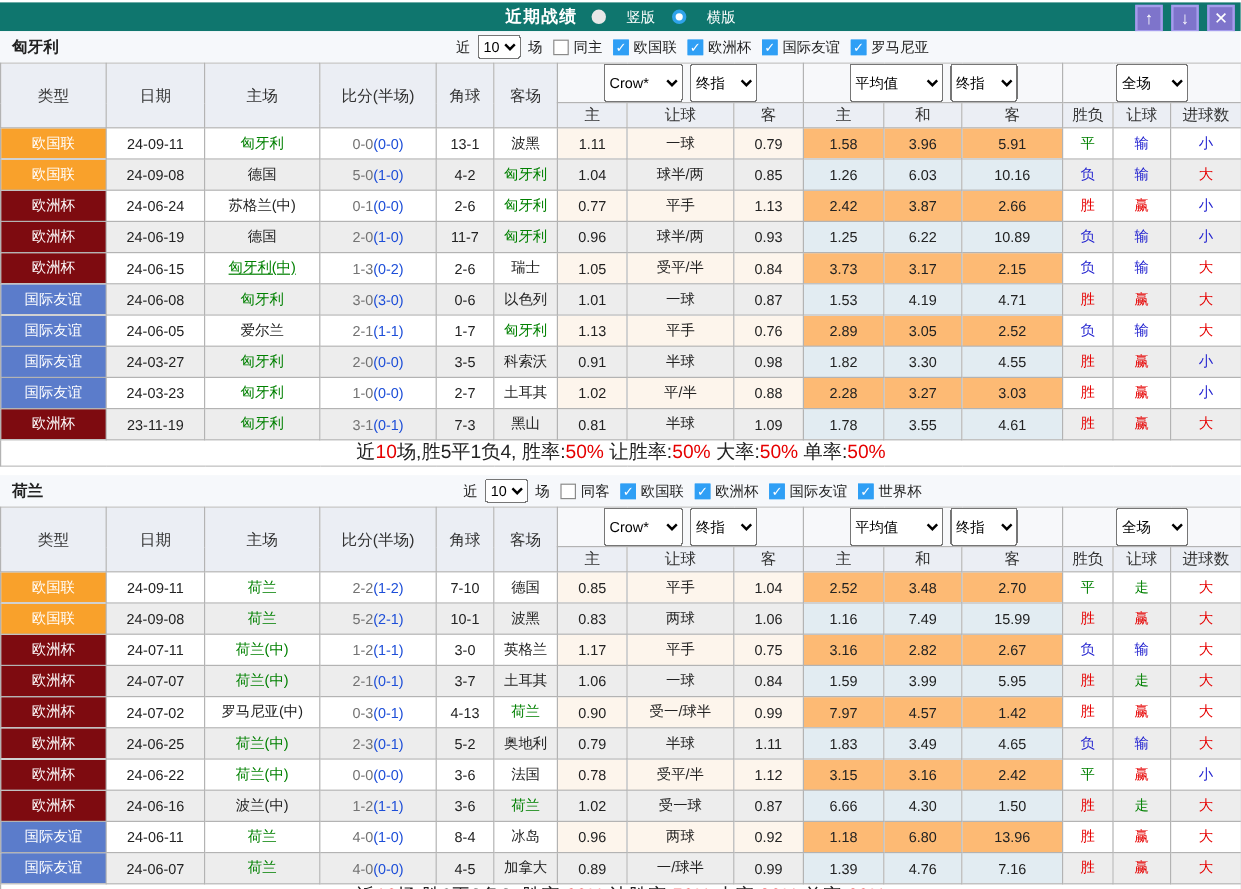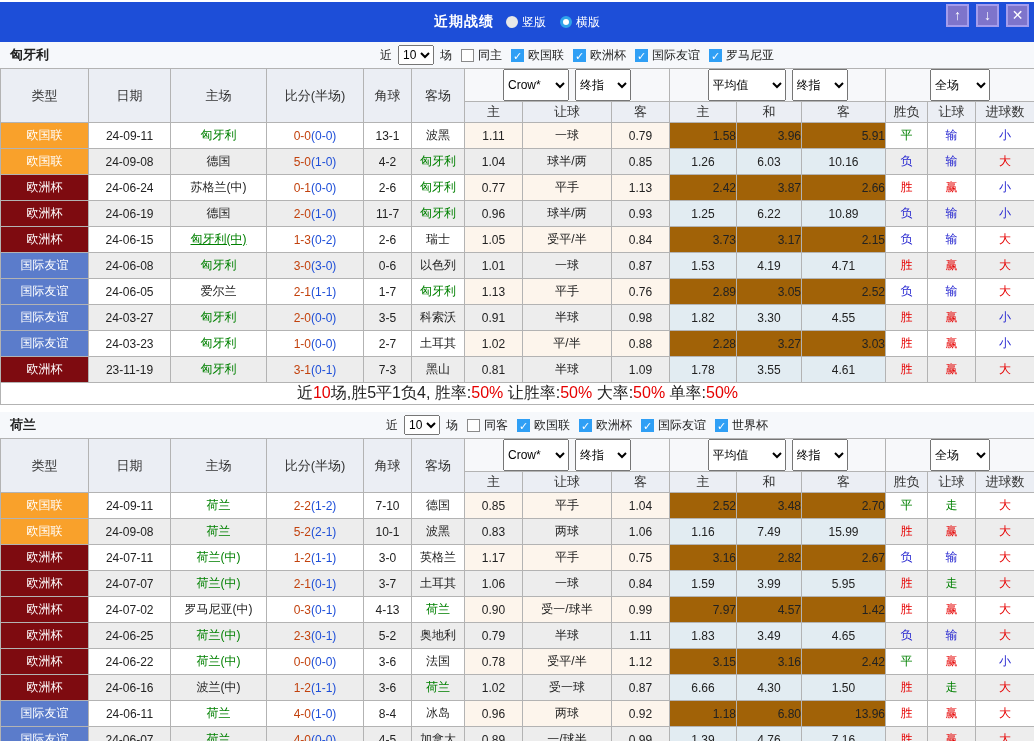--- a/index.html
+++ b/index.html
@@ -4,27 +4,27 @@
 <style>
   * { box-sizing: border-box; }
   html,body { margin:0; padding:0; }
   body {
     width:1034px; height:741px;
     font-family:"Liberation Sans","DejaVu Sans",sans-serif;
     background:#ffffff; position:relative; overflow:hidden;
   }
   
   .titlebar {
-    margin-top:2px; height:40px; background:#1d4ed8;
+    margin-top:2px; height:24px; background:#0f766e;
     display:flex; align-items:center; position:relative; color:#fff;
   }
   .title-center { flex:1; display:flex; justify-content:center; align-items:center; gap:12px; }
   .page-title { font-size:14px; font-weight:bold; letter-spacing:1px; }
   .radio-group { display:flex; align-items:center; gap:14px; font-size:12px; }
-  .radio-item { display:flex; align-items:center; gap:4px; cursor:pointer; }
+  .radio-item { display:flex; align-items:center; gap:17px; cursor:pointer; }
   .radio-dot { width:12px; height:12px; border-radius:50%; background:#e8e8e8; display:inline-block; }
   .radio-ring { width:12px; height:12px; border-radius:50%; background:#fff; border:3px solid #2FA3EA; display:inline-block; }
   .win-btns { position:absolute; right:5px; top:2px; display:flex; gap:7px; }
   .win-btn {
     width:23px; height:23px; background:#7E74CB; border:2px solid #A49CEC;
     color:#fff; font-size:14px; font-weight:bold; line-height:19px; text-align:center; cursor:pointer;
   }
   
   .filter-row {
     height:26px; background:#f6f8fb; position:relative;
@@ -47,29 +47,29 @@
     border:1px solid #b3b3b3; text-align:center; padding:0;
     overflow:hidden; white-space:nowrap;
   }
   .stats thead th { background:#ebeef4; font-weight:normal; font-size:13px; height:21px; color:#333; }
   .stats thead th.ddcell { background:#f7f8fa; }
   .ddcell select { height:32px; font-size:12px; margin:0 3px; vertical-align:middle; }
   .stats tbody td { height:26px; }
   tr.odd  td { background:#ffffff; }
   tr.even td { background:#ededed; }
   tr.odd  td:nth-child(n+7):nth-child(-n+9)  { background:#fdf5ec; }
-  tr.odd  td:nth-child(n+10):nth-child(-n+12){ background:#a16207;text-align:right; }
+  tr.odd  td:nth-child(n+10):nth-child(-n+12){ background:#fdba74; }
   tr.even td:nth-child(n+10):nth-child(-n+12){ background:#e2ecf2; }
   td.badge { color:#fff; font-size:12px; }
   .tg { color:#008000; }
   .tu { text-decoration:underline; }
   .cr { color:#E60000; }
   .cb2 { color:#2525D0; }
   .cg { color:#008000; }
-  .score-ft { color:#c2410c; }
+  .score-ft { color:#737373; }
   .score-ht { color:#1d4ed8; }
   tr.summary td { height:22px; background:#fff; font-size:16px; color:#222; }
   .section-gap { height:7px; background:#fff; }
   .bottom-line { height:2px; background:#45409F; margin-top:1px; }
 </style>
 </head>
 <body>
 
 <div class="titlebar">
   <div class="title-center">

